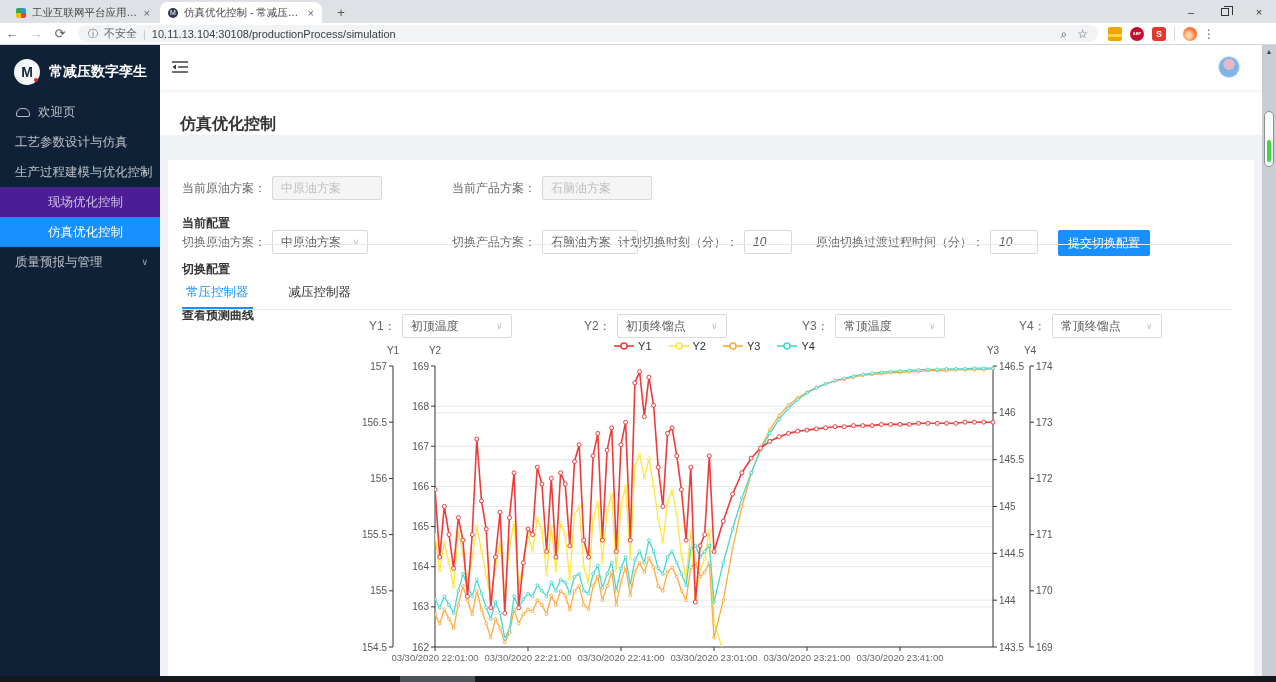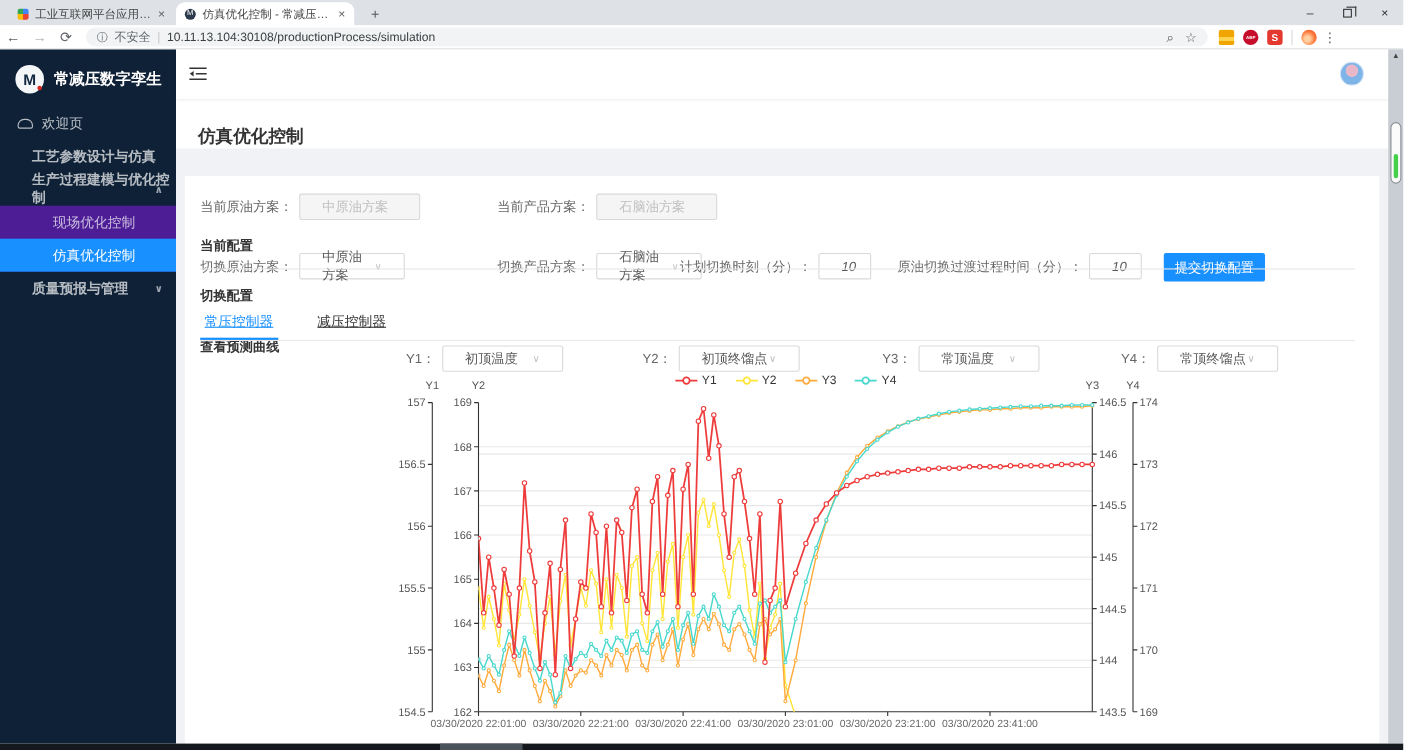--- a/index.html
+++ b/index.html
@@ -41,21 +41,21 @@
   #kebab { margin:0 8px 0 6px; color:#5f6368; font-size:12px; letter-spacing:0; }
 
   
   #sidebar { position:absolute; left:0; top:45px; width:160px; bottom:6px; background:#0e2137; color:rgba(255,255,255,.70); }
   #logo-row { display:flex; align-items:center; gap:9px; padding:14px 0 12px 14px; }
   #logo-badge { width:26px; height:26px; border-radius:50%; background:#f4f6f8; color:#11273f; font-weight:bold; font-size:14px; text-align:center; line-height:26px; position:relative; }
   #logo-badge:after { content:""; position:absolute; right:2px; bottom:3px; width:4px; height:4px; border-radius:50%; background:#d8281e; }
   #logo-text { color:#fff; font-weight:bold; font-size:14px; white-space:nowrap; }
   .menu-item { height:30px; display:flex; align-items:center; font-size:12.5px; cursor:pointer; position:relative; }
   .mi-pad0 { padding-left:16px; gap:8px; }
-  .mi-pad1 { padding-left:29px;font-weight:bold; }
+  .mi-pad1 { padding-left:15px; }
   .mi-sub { padding-left:48px; }
   .submenu { background:#4c1d95; }
   .menu-item.active { background:#1890ff; color:#fff; }
   .menu-caret { position:absolute; right:12px; font-size:9px; color:rgba(255,255,255,.6); }
   .cloud-ic { width:14px; height:9px; border:1px solid rgba(255,255,255,.7); border-radius:6px 6px 2px 2px; position:relative; }
 
   #appheader { position:absolute; left:160px; top:45px; width:1102px; height:45px; background:#fff; box-shadow:0 1px 3px rgba(0,0,0,.08); z-index:3; }
   #fold-icon { position:absolute; left:12px; top:15px; }
   #avatar { position:absolute; right:22px; top:11px; width:22px; height:22px; border-radius:50%; background:radial-gradient(circle at 50% 36%,#e8b8c8 0 34%,#7fb4e8 35% 70%,#4a90d9 100%); border:1px solid #cfe3f5; }
 
@@ -65,30 +65,30 @@
   #breadcrumb .last { color:#595959; }
   #page-title { position:absolute; left:20px; top:24px; font-size:16px; font-weight:bold; color:#333; }
 
   #content-bg { position:absolute; left:160px; top:135px; width:1102px; bottom:6px; background:#f0f2f5; }
   #card { position:absolute; left:8px; top:25px; width:1086px; bottom:0; background:#fff; overflow:hidden; }
 
   .sec-head { position:absolute; left:14px; font-weight:bold; color:#333;margin-top:47px; }
   .f-label { color:#666; }
   .f-row { position:absolute; left:0; width:100%; height:26px; }
   .f-group { position:absolute; display:flex; align-items:center; gap:6px; }
-  .ipt { height:24px; border:1px solid #d9d9d9; border-radius:2px; background:#fff; display:flex; align-items:center; padding:0 20px; color:#595959; }
+  .ipt { height:24px; border:1px solid #d9d9d9; border-radius:2px; background:#fff; display:flex; align-items:center; padding:0 8px; color:#595959; }
   .ipt.disabled { background:#f5f5f5; color:#bfbfbf; }
   .sel { width:96px; justify-content:space-between; }
   .sel .chev { color:#bfbfbf; font-size:9px; }
   .num { width:48px;font-style:italic; }
   .btn-primary { position:absolute; height:26px; background:#1890ff; color:#fff; border:none; border-radius:2px; padding:0 10px; font-size:12px; cursor:pointer; }
   #divider1 { position:absolute; left:14px; right:22px; top:84px; height:1px; background:#e8e8e8; }
 
   #tabs-row { position:absolute; left:14px; right:22px; top:118px; height:32px; border-bottom:1px solid #e8e8e8; display:flex; gap:32px; }
-  .page-tab { padding:6px 4px; font-size:12.5px; color:#333; cursor:pointer;text-decoration:underline; }
+  .page-tab { padding:6px 4px; font-size:12.5px; color:#333; cursor:pointer; }
   .page-tab.active { color:#1890ff; border-bottom:2px solid #1890ff; }
 
   .ysel-row { position:absolute; top:154px; left:0; width:100%; height:26px; }
   .ysel { position:absolute; display:flex; align-items:center; gap:6px;margin-left:24px; }
   .ysel .sel { width:110px; }
 
   #chart-wrap { position:absolute; left:195px; top:180px; width:690px; height:325px; }
   #chart-legend { position:absolute; left:72px; top:0; width:558px; display:flex; justify-content:center; gap:16px; align-items:center; }
   .lg-item { display:flex; align-items:center; gap:3px; font-size:11px; color:#333; }
   .axname { font-size:10px; fill:#555; }

